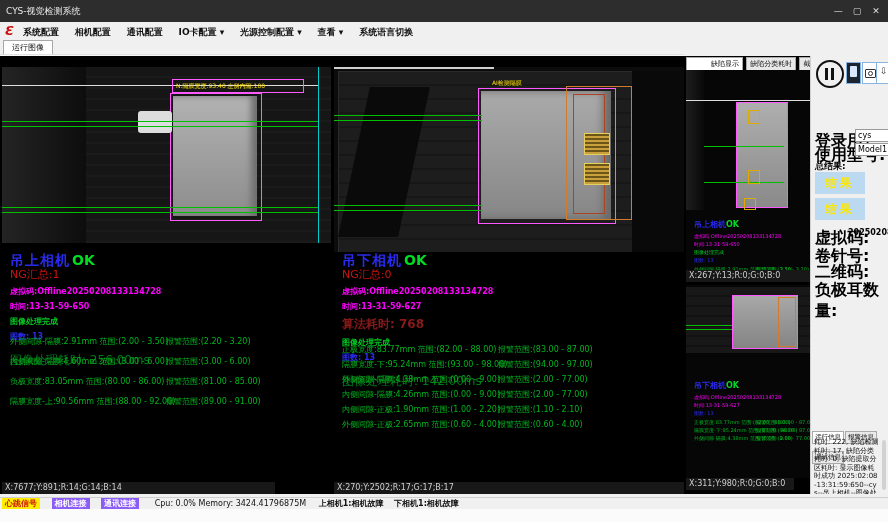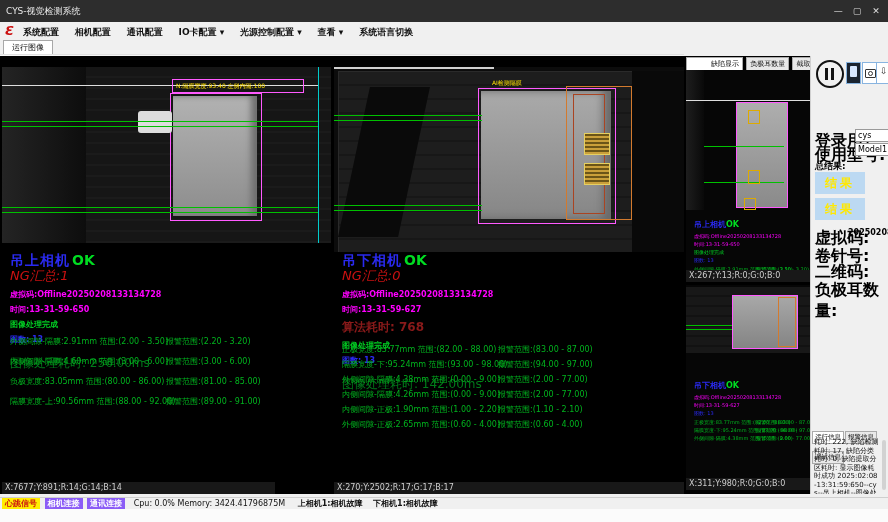--- a/index.html
+++ b/index.html
@@ -20,21 +20,21 @@
   .doc-tab{display:inline-block;margin-left:3px;padding:1px 8px;background:#fff;border:1px solid #a8a8a8;
            border-bottom:none;color:#111;}
   .toolbar{position:absolute;left:0;top:54px;width:684px;height:13px;background:#f6f6f6;
            border-top:1px solid #e0e0e0;border-bottom:1px solid #cfcfcf;font-size:8px;line-height:12px;color:#111;}
   .titem{margin:0 5px;font-weight:bold;}
   
   .main-bg{position:absolute;left:0;top:56px;width:810px;height:438px;background:#000;}
   
   .cam-t{color:#2a2af0;font-weight:bold;font-size:14px;letter-spacing:1px;}
   .cam-ok{color:#00dd22;font-weight:bold;font-size:14px;margin-left:2px;}
-  .t-ng{color:#cc1111;font-size:13px;margin-top:-3px;font-style:italic;}
+  .t-ng{color:#cc1111;font-size:11px;margin-top:-3px;}
   .t-mag{color:#ff00ff;font-size:8px;font-weight:bold;margin-top:4px;}
   .t-grn{color:#00cc22;font-size:8px;font-weight:bold;margin-top:4px;}
   .t-blu{color:#2a2af0;font-size:8px;font-weight:bold;margin-top:4px;}
   .t-dkg{color:#007a1a;font-size:12px;font-weight:normal;margin-top:10px;}
   .t-mrn{color:#8a1a1a;font-size:12px;font-weight:bold;margin-top:4px;}
   .mgrid{display:grid;grid-template-columns:152px auto;column-gap:4px;}
   .mrow{color:#00b41e;font-size:8px;white-space:nowrap;}
   .coords{position:absolute;height:12px;background:#181818;color:#cfcfcf;font-size:8px;line-height:12px;
           padding-left:3px;box-sizing:border-box;}
   
@@ -52,21 +52,21 @@
            border-left:1px solid #d0d0d0;font-size:8px;color:#111;}
   .sb-label{position:absolute;left:5px;font-weight:bold;}
   .sb-field{position:absolute;background:#fff;border:1px solid #9a9a9a;font-size:8px;padding:0 2px;line-height:11px;}
   .result-box{position:absolute;left:5px;width:50px;height:22px;background:#bcd9f2;color:#ffe800;
               font-weight:bold;font-size:12px;text-align:center;line-height:22px;letter-spacing:3px;}
   .itab{display:inline-block;padding:1px 2px;border:1px solid #aaa;background:#e9e9e9;font-size:6.5px;margin-right:1px;}
   .itab.sel{background:#fff;}
   
   .statusbar{position:absolute;left:0;top:497px;width:888px;height:12px;background:#f0f0f0;
              border-top:1px solid #cfcfcf;font-size:8px;line-height:11px;color:#111;}
-  .badge{display:inline-block;padding:0 3px;margin-right:2px;font-weight:bold;}
+  .badge{display:inline-block;padding:0 3px;margin-right:9px;font-weight:bold;}
   .badge.yellow{background:#ffee00;color:#cc1111;}
   .badge.red{background:#8b5cf6;color:#fff;}
   .bottom-strip{position:absolute;left:0;top:509px;width:888px;height:13px;background:#fbfbfb;}
   
   .pause-btn{position:absolute;left:816px;top:60px;width:24px;height:24px;border:2px solid #111;
              border-radius:50%;background:#f0f0f0;}
   .pause-bar{position:absolute;top:6px;width:3px;height:12px;background:#111;}
   .sb-btn{position:absolute;top:62px;width:13px;height:20px;background:#fff;border:1px solid #88b4e0;}
   .yellow-note{color:#ffe000;font-size:6px;position:absolute;white-space:nowrap;}
 </style>
@@ -190,21 +190,21 @@
     <span class="mrow">报警范围:(2.00 - 77.00)</span>
     <span class="mrow">内侧间隙-正极:1.90mm 范围:(1.00 - 2.20)</span>
     <span class="mrow">报警范围:(1.10 - 2.10)</span>
     <span class="mrow">外侧间隙-正极:2.65mm 范围:(0.60 - 4.00)</span>
     <span class="mrow">报警范围:(0.60 - 4.00)</span>
   </div>
   <div class="coords" style="left:334px;top:482px;width:350px;">X:270;Y:2502;R:17;G:17;B:17</div>
 
   <div class="rtabs">
     <span class="rtab sel">缺陷显示</span>
-    <span class="rtab">负极耳数量</span>
+    <span class="rtab">缺陷分类耗时</span>
     <span class="rtab">截取缺陷图层</span>
   </div>
 
   <div class="abs" style="left:686px;top:70px;width:124px;height:200px;background:#060606;overflow:hidden;">
     <div class="abs" style="left:0;top:0;width:18px;height:140px;background:linear-gradient(90deg,#1e1e1e,#090909);"></div>
     <div class="abs" style="left:0;top:30px;width:124px;height:1px;background:#dedede;"></div>
     <div class="abs" style="left:50px;top:32px;width:50px;height:104px;background:linear-gradient(180deg,#aeaeae,#8a8a8a);border:1px solid #ff5aff;"></div>
     <div class="abs" style="left:18px;top:76px;width:80px;height:1px;background:#00c000;"></div>
     <div class="abs" style="left:18px;top:112px;width:80px;height:1px;background:#00c000;"></div>
     <div class="abs" style="left:62px;top:40px;width:10px;height:12px;border:1px solid #ddaa00;"></div>
@@ -239,21 +239,21 @@
       <div style="display:grid;grid-template-columns:62px auto;margin-top:3px;row-gap:2px;">
         <span class="mini-mrow">正极宽度:83.77mm 范围:(82.00 - 88.00)</span>
         <span class="mini-mrow">报警范围:(83.00 - 87.00)</span>
         <span class="mini-mrow">隔膜宽度-下:95.24mm 范围:(93.00 - 98.00)</span>
         <span class="mini-mrow">报警范围:(94.00 - 97.00)</span>
         <span class="mini-mrow">外侧间隙-隔膜:4.38mm 范围:(0.00 - 9.00)</span>
         <span class="mini-mrow">报警范围:(2.00 - 77.00)</span>
       </div>
     </div>
   </div>
-  <div class="coords" style="left:686px;top:478px;width:124px;">X:311;Y:980;R:0;G:0;B:0</div>
+  <div class="coords" style="left:686px;top:478px;width:108px;">X:311;Y:980;R:0;G:0;B:0</div>
 
   <div class="sidebar"></div>
 
   <div class="pause-btn">
     <span class="pause-bar" style="left:7px;"></span>
     <span class="pause-bar" style="left:13px;"></span>
   </div>
   <div class="sb-btn" style="left:846px;background:#1b2430;">
     <div class="abs" style="left:3px;top:3px;width:7px;height:11px;background:#d8e8ff;border-radius:1px;"></div>
   </div>

